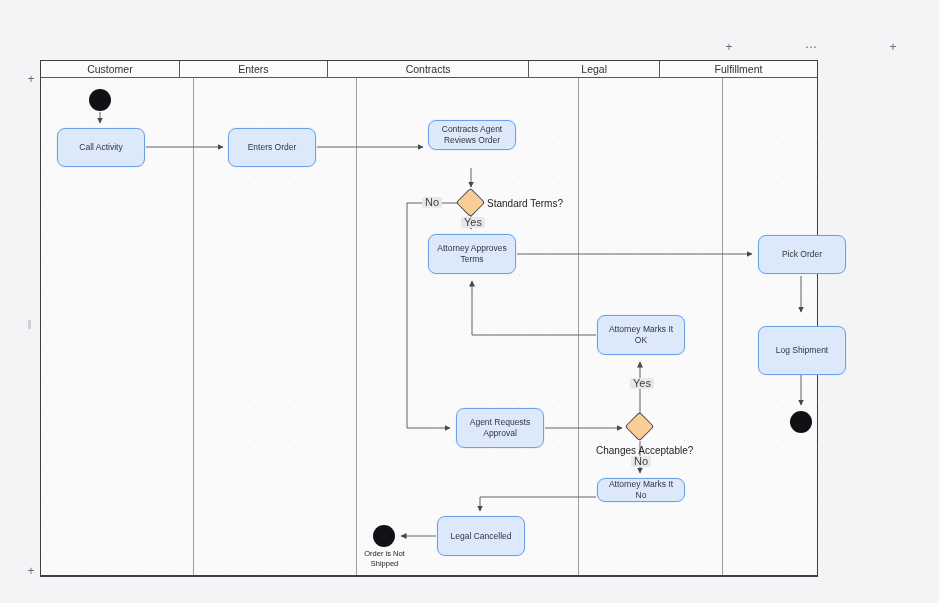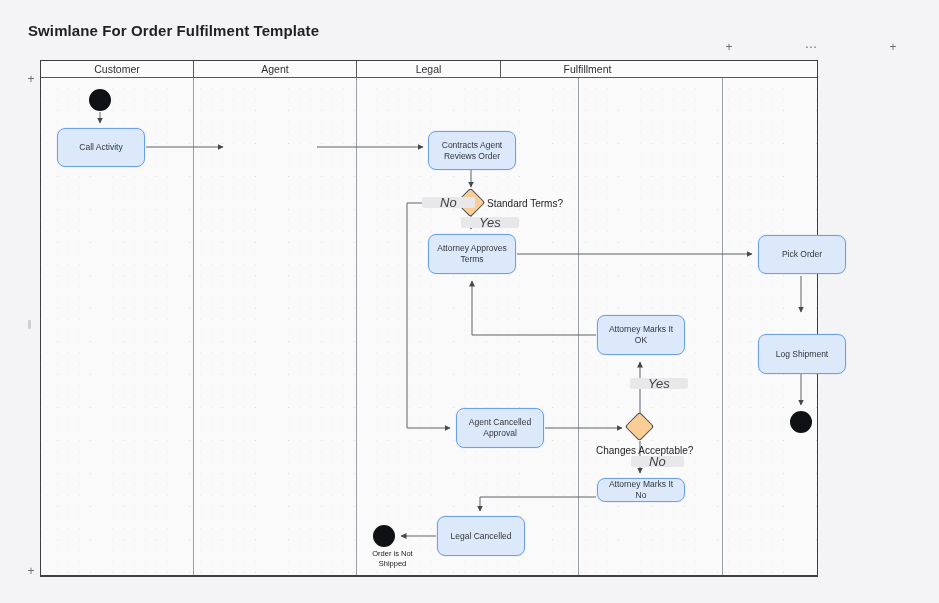--- a/index.html
+++ b/index.html
@@ -63,39 +63,39 @@
   .decision{
     position:absolute;width:21px;height:21px;transform:rotate(45deg);
     background:#f8cd96;border:1.3px solid #4a4a4f;border-radius:3px;
     box-sizing:border-box;
   }
   
   .edge-label{
     position:absolute;font-size:10px;color:#222327;white-space:nowrap;
   }
   .badge{
-    position:absolute;font-size:13px;color:#3c3f44;background:#e8e8ea;
-    padding:0 18px;border-radius:2px;line-height:11px;font-style:italic;
+    position:absolute;font-size:11px;color:#3c3f44;background:#e8e8ea;
+    padding:0 3px;border-radius:2px;line-height:11px;
   }
   .node-caption{
-    position:absolute;font-size:7.5px;color:#222327;text-align:center;line-height:1.3;padding-left:8px;
+    position:absolute;font-size:7.5px;color:#222327;text-align:center;line-height:1.3;
   }
   svg.edges{position:absolute;left:0;top:0;pointer-events:none;}
 </style>
 </head>
 <body>
 
 <div class="canvas">
 
-  <div class="title">Swimlane For Order Fulfilment Template</div>
 
   <div class="pool">
     <div class="lane-header-row">
       <div class="lane-header" style="width:153px">Customer</div>
-      <div class="lane-header" style="width:163px">Agent</div>
+      <div class="lane-header" style="width:163px">Enters</div>
+      <div class="lane-header" style="width:222px">Contracts</div>
       <div class="lane-header" style="width:144px">Legal</div>
       <div class="lane-header" style="width:173px">Fulfillment</div>
     </div>
     <div class="lane-col" style="left:0;width:153px"></div>
     <div class="lane-col" style="left:153px;width:163px"></div>
     <div class="lane-col" style="left:316px;width:222px"></div>
     <div class="lane-col" style="left:538px;width:144px"></div>
     <div class="lane-col" style="left:682px;width:173px;border-right:none"></div>
   </div>
 
@@ -130,28 +130,29 @@
       <path d="M801,359 V405" marker-end="url(#arr)"></path>
     </g>
   </svg>
 
   <div class="event" style="left:89px;top:89px"></div>
   <div class="event" style="left:373px;top:525px"></div>
   <div class="event" style="left:790px;top:411px"></div>
   <div class="node-caption" style="left:356px;top:549px;width:57px">Order is Not Shipped</div>
 
   <div class="task" style="left:57px;top:128px;height:39px">Call Activity</div>
-  <div class="task" style="left:428px;top:131px;height:39px">Contracts Agent Reviews Order</div>
+  <div class="task" style="left:228px;top:128px;height:39px">Enters Order</div>
+  <div class="task" style="left:428px;top:120px;height:30px">Contracts Agent Reviews Order</div>
   <div class="task" style="left:597px;top:315px;height:40px">Attorney Marks It OK</div>
   <div class="task" style="left:428px;top:234px;height:40px">Attorney Approves Terms</div>
-  <div class="task" style="left:456px;top:408px;height:40px">Agent Cancelled Approval</div>
+  <div class="task" style="left:456px;top:408px;height:40px">Agent Requests Approval</div>
   <div class="task" style="left:597px;top:478px;height:24px">Attorney Marks It No</div>
   <div class="task" style="left:437px;top:516px;height:40px">Legal Cancelled</div>
   <div class="task" style="left:758px;top:235px;height:39px">Pick Order</div>
-  <div class="task" style="left:758px;top:334px;height:40px">Log Shipment</div>
+  <div class="task" style="left:758px;top:326px;height:49px">Log Shipment</div>
 
   <div class="decision" style="left:460px;top:192px"></div>
   <div class="decision" style="left:629px;top:416px"></div>
 
   <div class="edge-label" style="left:487px;top:198px">Standard Terms?</div>
   <div class="badge" style="left:422px;top:197px">No</div>
   <div class="badge" style="left:461px;top:217px">Yes</div>
   <div class="badge" style="left:630px;top:378px">Yes</div>
   <div class="edge-label" style="left:596px;top:445px">Changes Acceptable?</div>
   <div class="badge" style="left:631px;top:456px">No</div>

